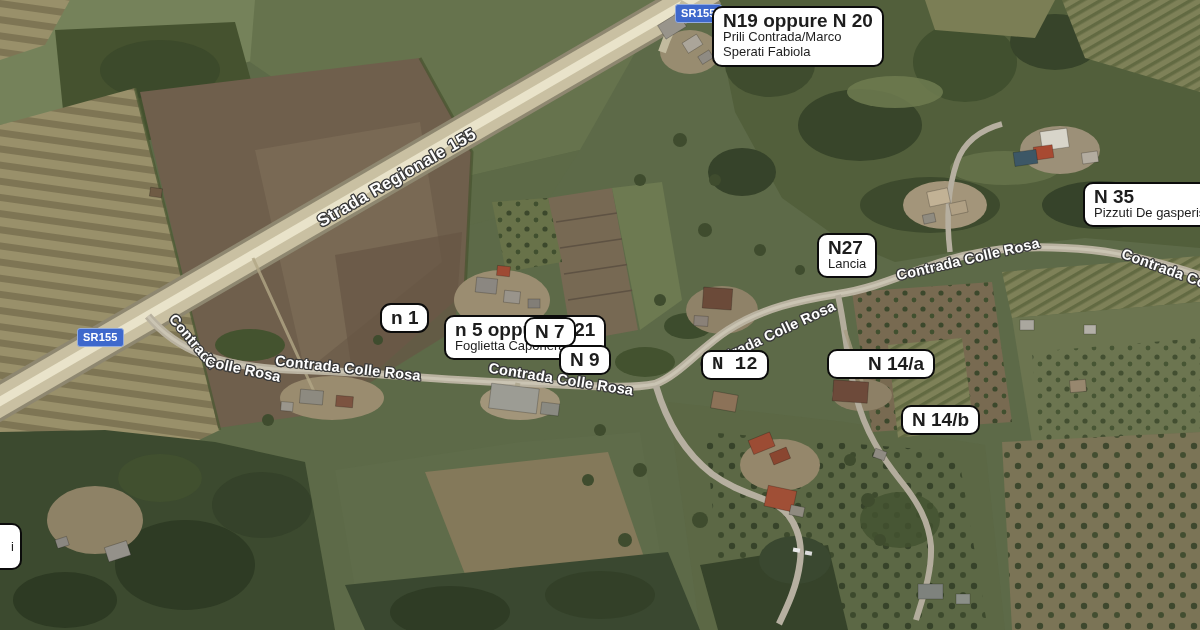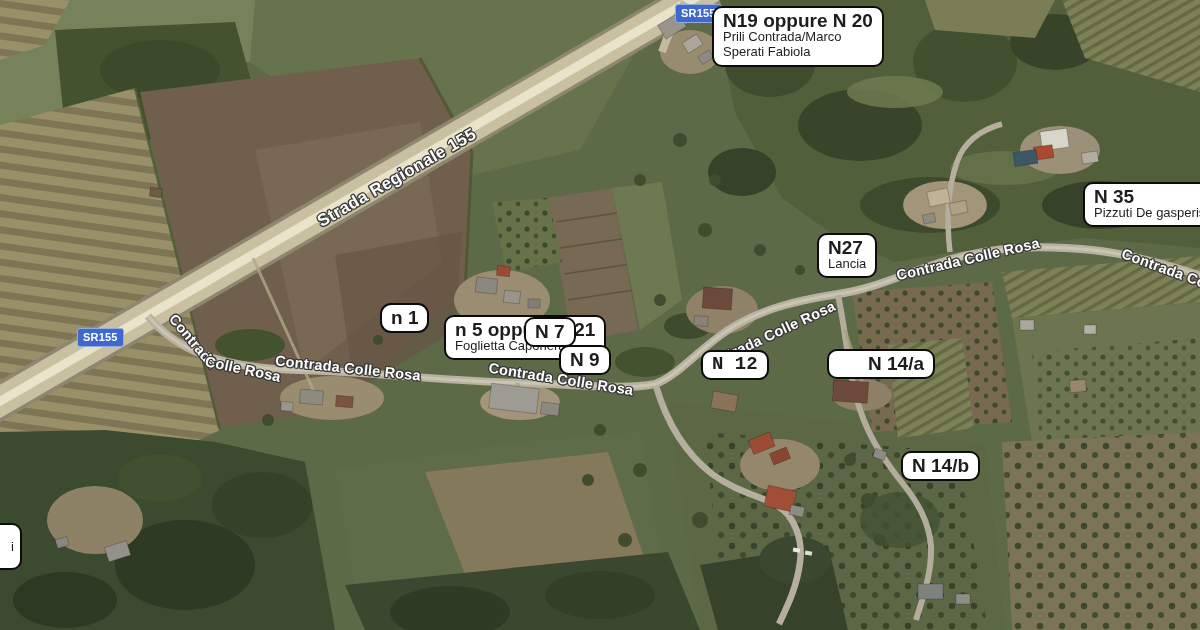--- a/index.html
+++ b/index.html
@@ -265,21 +265,21 @@
   </div>
 
   <div class="marker" style="left:701px;top:350px;font-family:Liberation Mono, monospace;">
     <div class="t">N 12</div>
   </div>
 
   <div class="marker" style="left:827px;top:349px;padding-left:39px;">
     <div class="t">N 14/a</div>
   </div>
 
-  <div class="marker" style="left:901px;top:405px;margin-top:46px;">
+  <div class="marker" style="left:901px;top:405px;">
     <div class="t">N 14/b</div>
   </div>
 
   <div class="marker edge" style="left:-38px;top:523px;">
     <span>i</span>
   </div>
 
 </div>
 
 </body></html>

